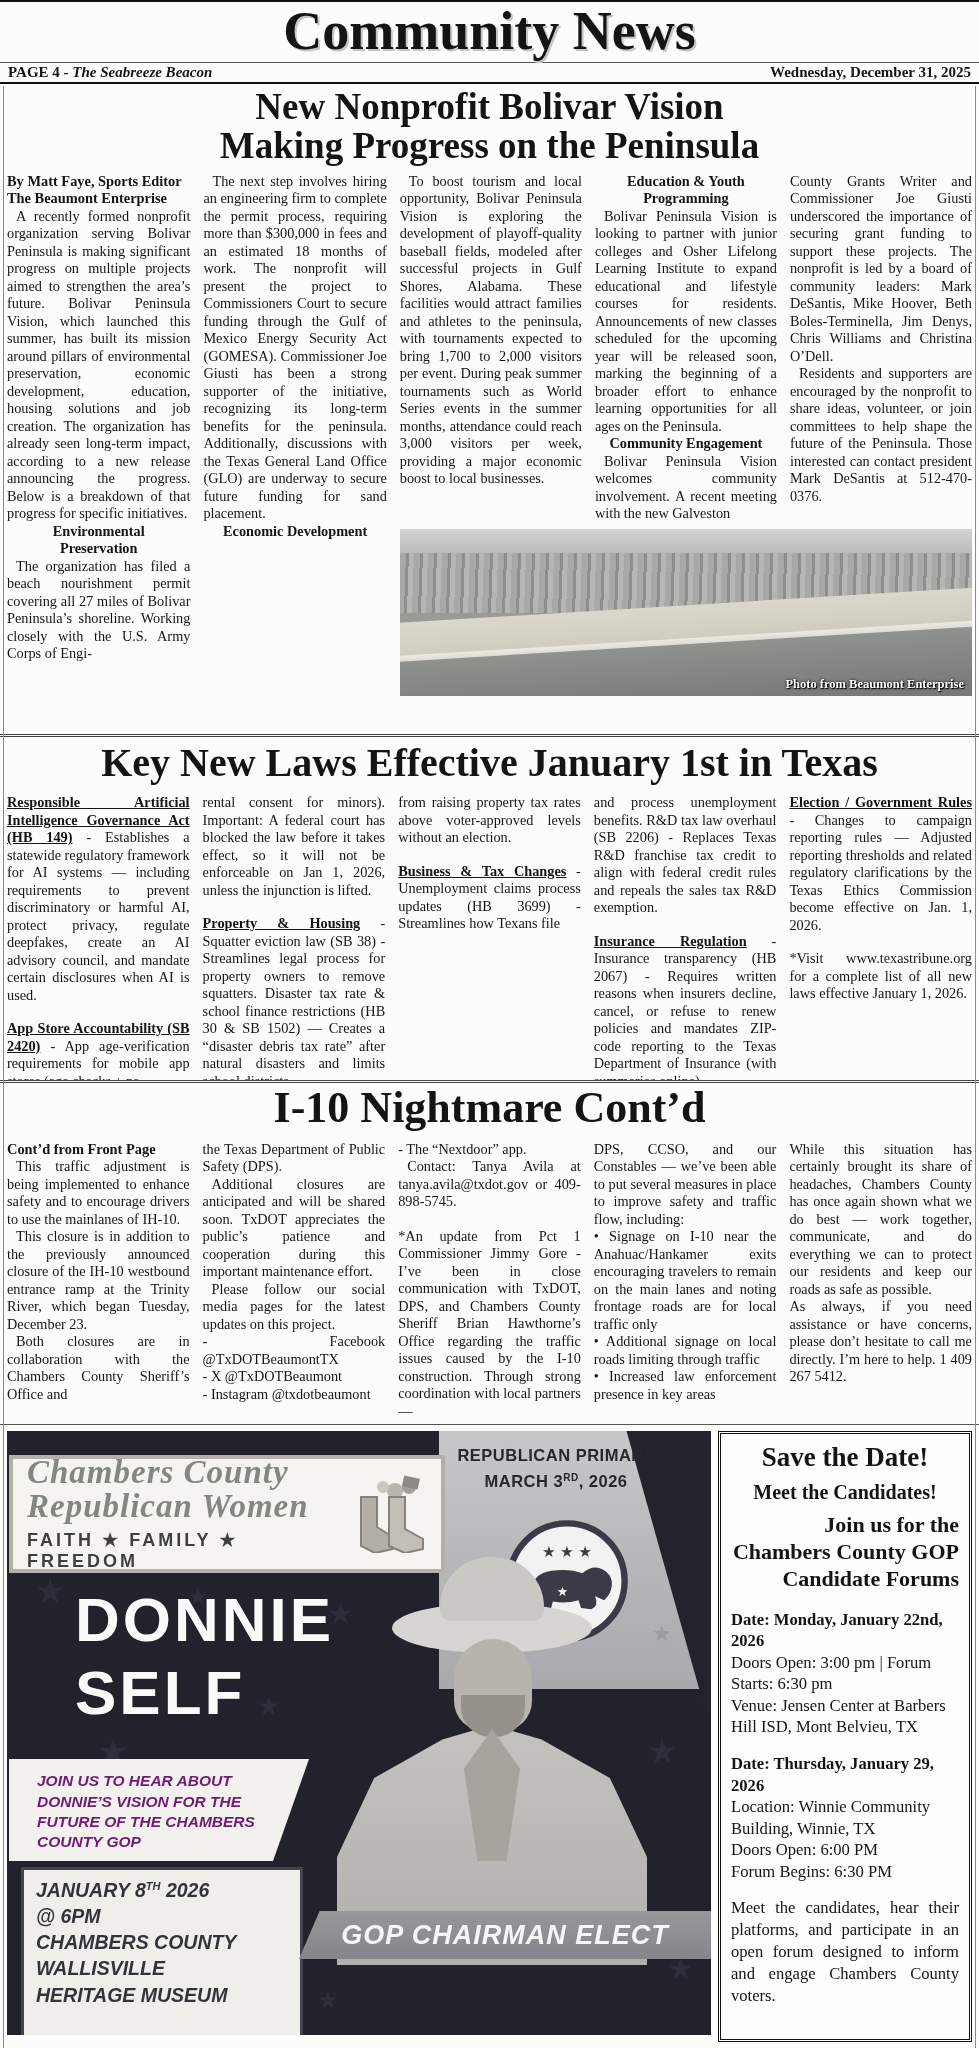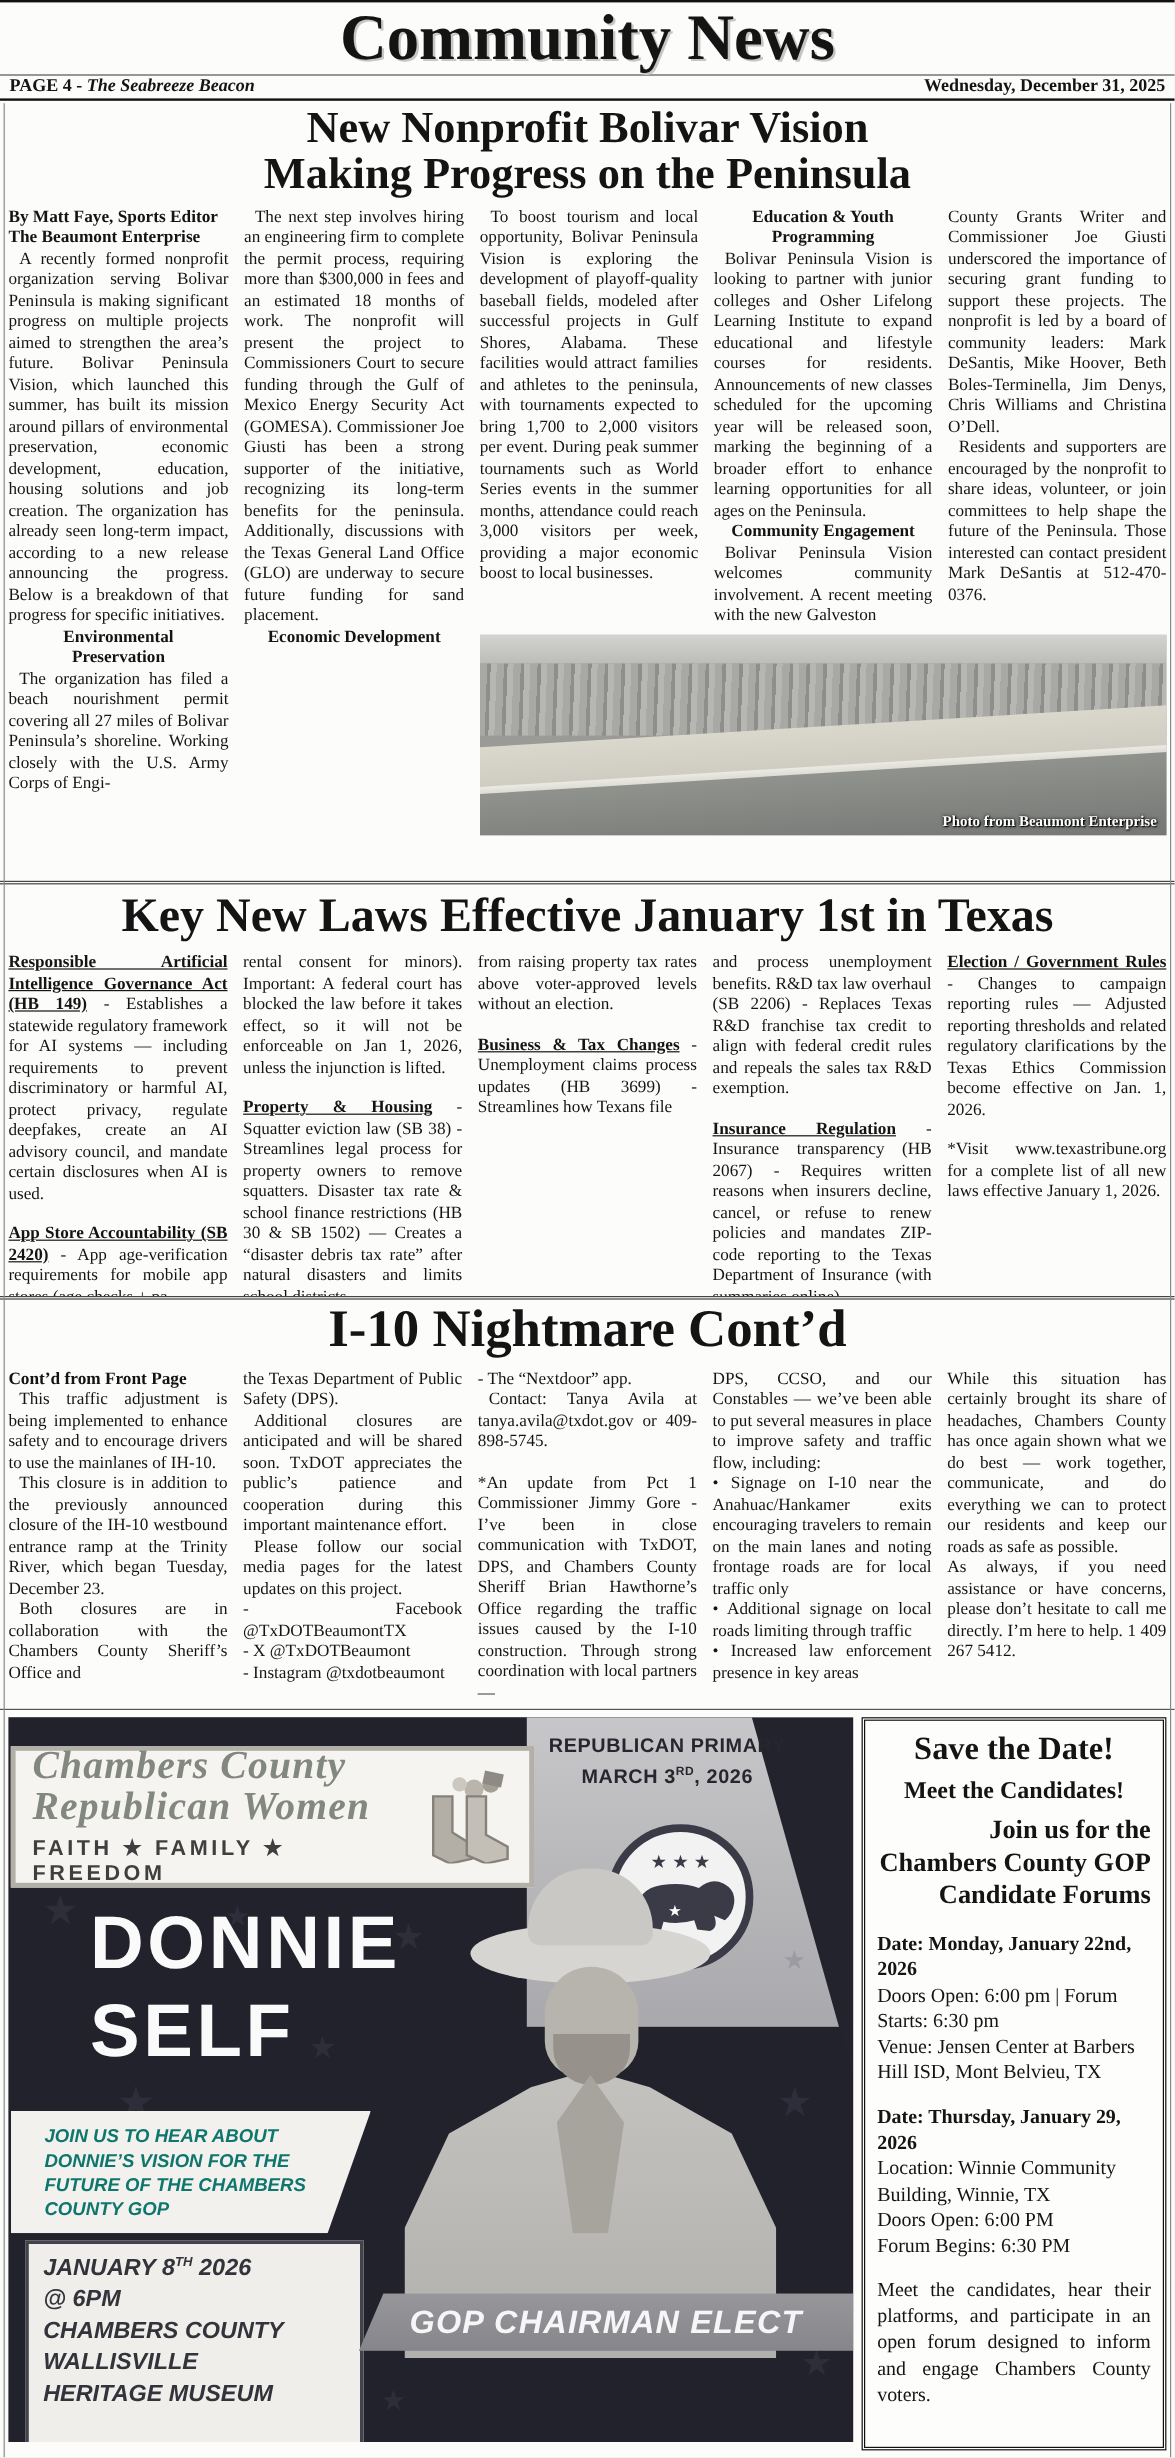--- a/index.html
+++ b/index.html
@@ -84,21 +84,21 @@
   .beard{position:absolute;left:124px;top:146px;width:64px;height:42px;background:#96928b;border-radius:0 0 30px 30px}
   .torso{position:absolute;left:0;top:176px;width:310px;height:240px;
          background:linear-gradient(180deg,#c4c2be,#b2b0ac);
          clip-path:polygon(50% 0,66% 6%,88% 22%,100% 55%,100% 100%,0 100%,0 55%,12% 22%,34% 6%)}
   .shirt{position:absolute;left:127px;top:180px;width:56px;height:132px;background:#a7a49e;
          clip-path:polygon(50% 0,100% 30%,76% 100%,24% 100%,0 30%);z-index:1}
   .adname{position:absolute;left:68px;top:152px;z-index:3;color:#fafafa;font-weight:bold;
           font-size:62px;letter-spacing:3px;line-height:1.18}
   .pitch{position:absolute;left:2px;top:328px;width:300px;height:102px;background:#f2f1ed;z-index:5;
          clip-path:polygon(0 0,100% 0,88% 100%,0 100%);box-sizing:border-box;padding:12px 36px 0 28px;
-         font-weight:bold;font-style:italic;font-size:15.5px;line-height:1.32;color:#0f766e}
+         font-weight:bold;font-style:italic;font-size:15.5px;line-height:1.32;color:#701a75}
   .when{position:absolute;left:14px;top:436px;width:282px;height:198px;background:#efeeea;z-index:5;
         border:3px solid #43434d;box-sizing:border-box;padding:7px 12px;
         font-weight:bold;font-style:italic;font-size:19.5px;line-height:1.34;color:#33333b}
   .when sup{font-size:11px}
   .gopbanner{position:absolute;left:292px;top:480px;width:412px;height:48px;z-index:6;
              background:linear-gradient(180deg,#97979b,#85858b);clip-path:polygon(5% 0,100% 0,100% 100%,0 100%);
              display:flex;align-items:center;justify-content:center;
              color:#f6f6f6;font-weight:bold;font-style:italic;font-size:27px;letter-spacing:1px}
 
   
@@ -307,21 +307,21 @@
 
       <div class="gopbanner">GOP CHAIRMAN ELECT</div>
     </div>
 
     <div class="forum">
       <div class="f-t1">Save the Date!</div>
       <div class="f-t2">Meet the Candidates!</div>
       <div class="f-sub">Join us for the Chambers County GOP Candidate Forums</div>
       <div class="f-blk">
         <div class="f-p f-b">Date: Monday, January 22nd, 2026</div>
-        <div class="f-p">Doors Open: 6:00 pm | Forum Starts: 6:30 pm</div>
+        <div class="f-p">Doors Open: 3:00 pm | Forum Starts: 6:30 pm</div>
         <div class="f-p">Venue: Jensen Center at Barbers Hill ISD, Mont Belvieu, TX</div>
       </div>
       <div class="f-blk">
         <div class="f-p f-b">Date: Thursday, January 29, 2026</div>
         <div class="f-p">Location: Winnie Community Building, Winnie, TX</div>
         <div class="f-p">Doors Open: 6:00 PM</div>
         <div class="f-p">Forum Begins: 6:30 PM</div>
       </div>
       <div class="f-close">Meet the candidates, hear their platforms, and participate in an open forum designed to inform and engage Chambers County voters.</div>
     </div>

